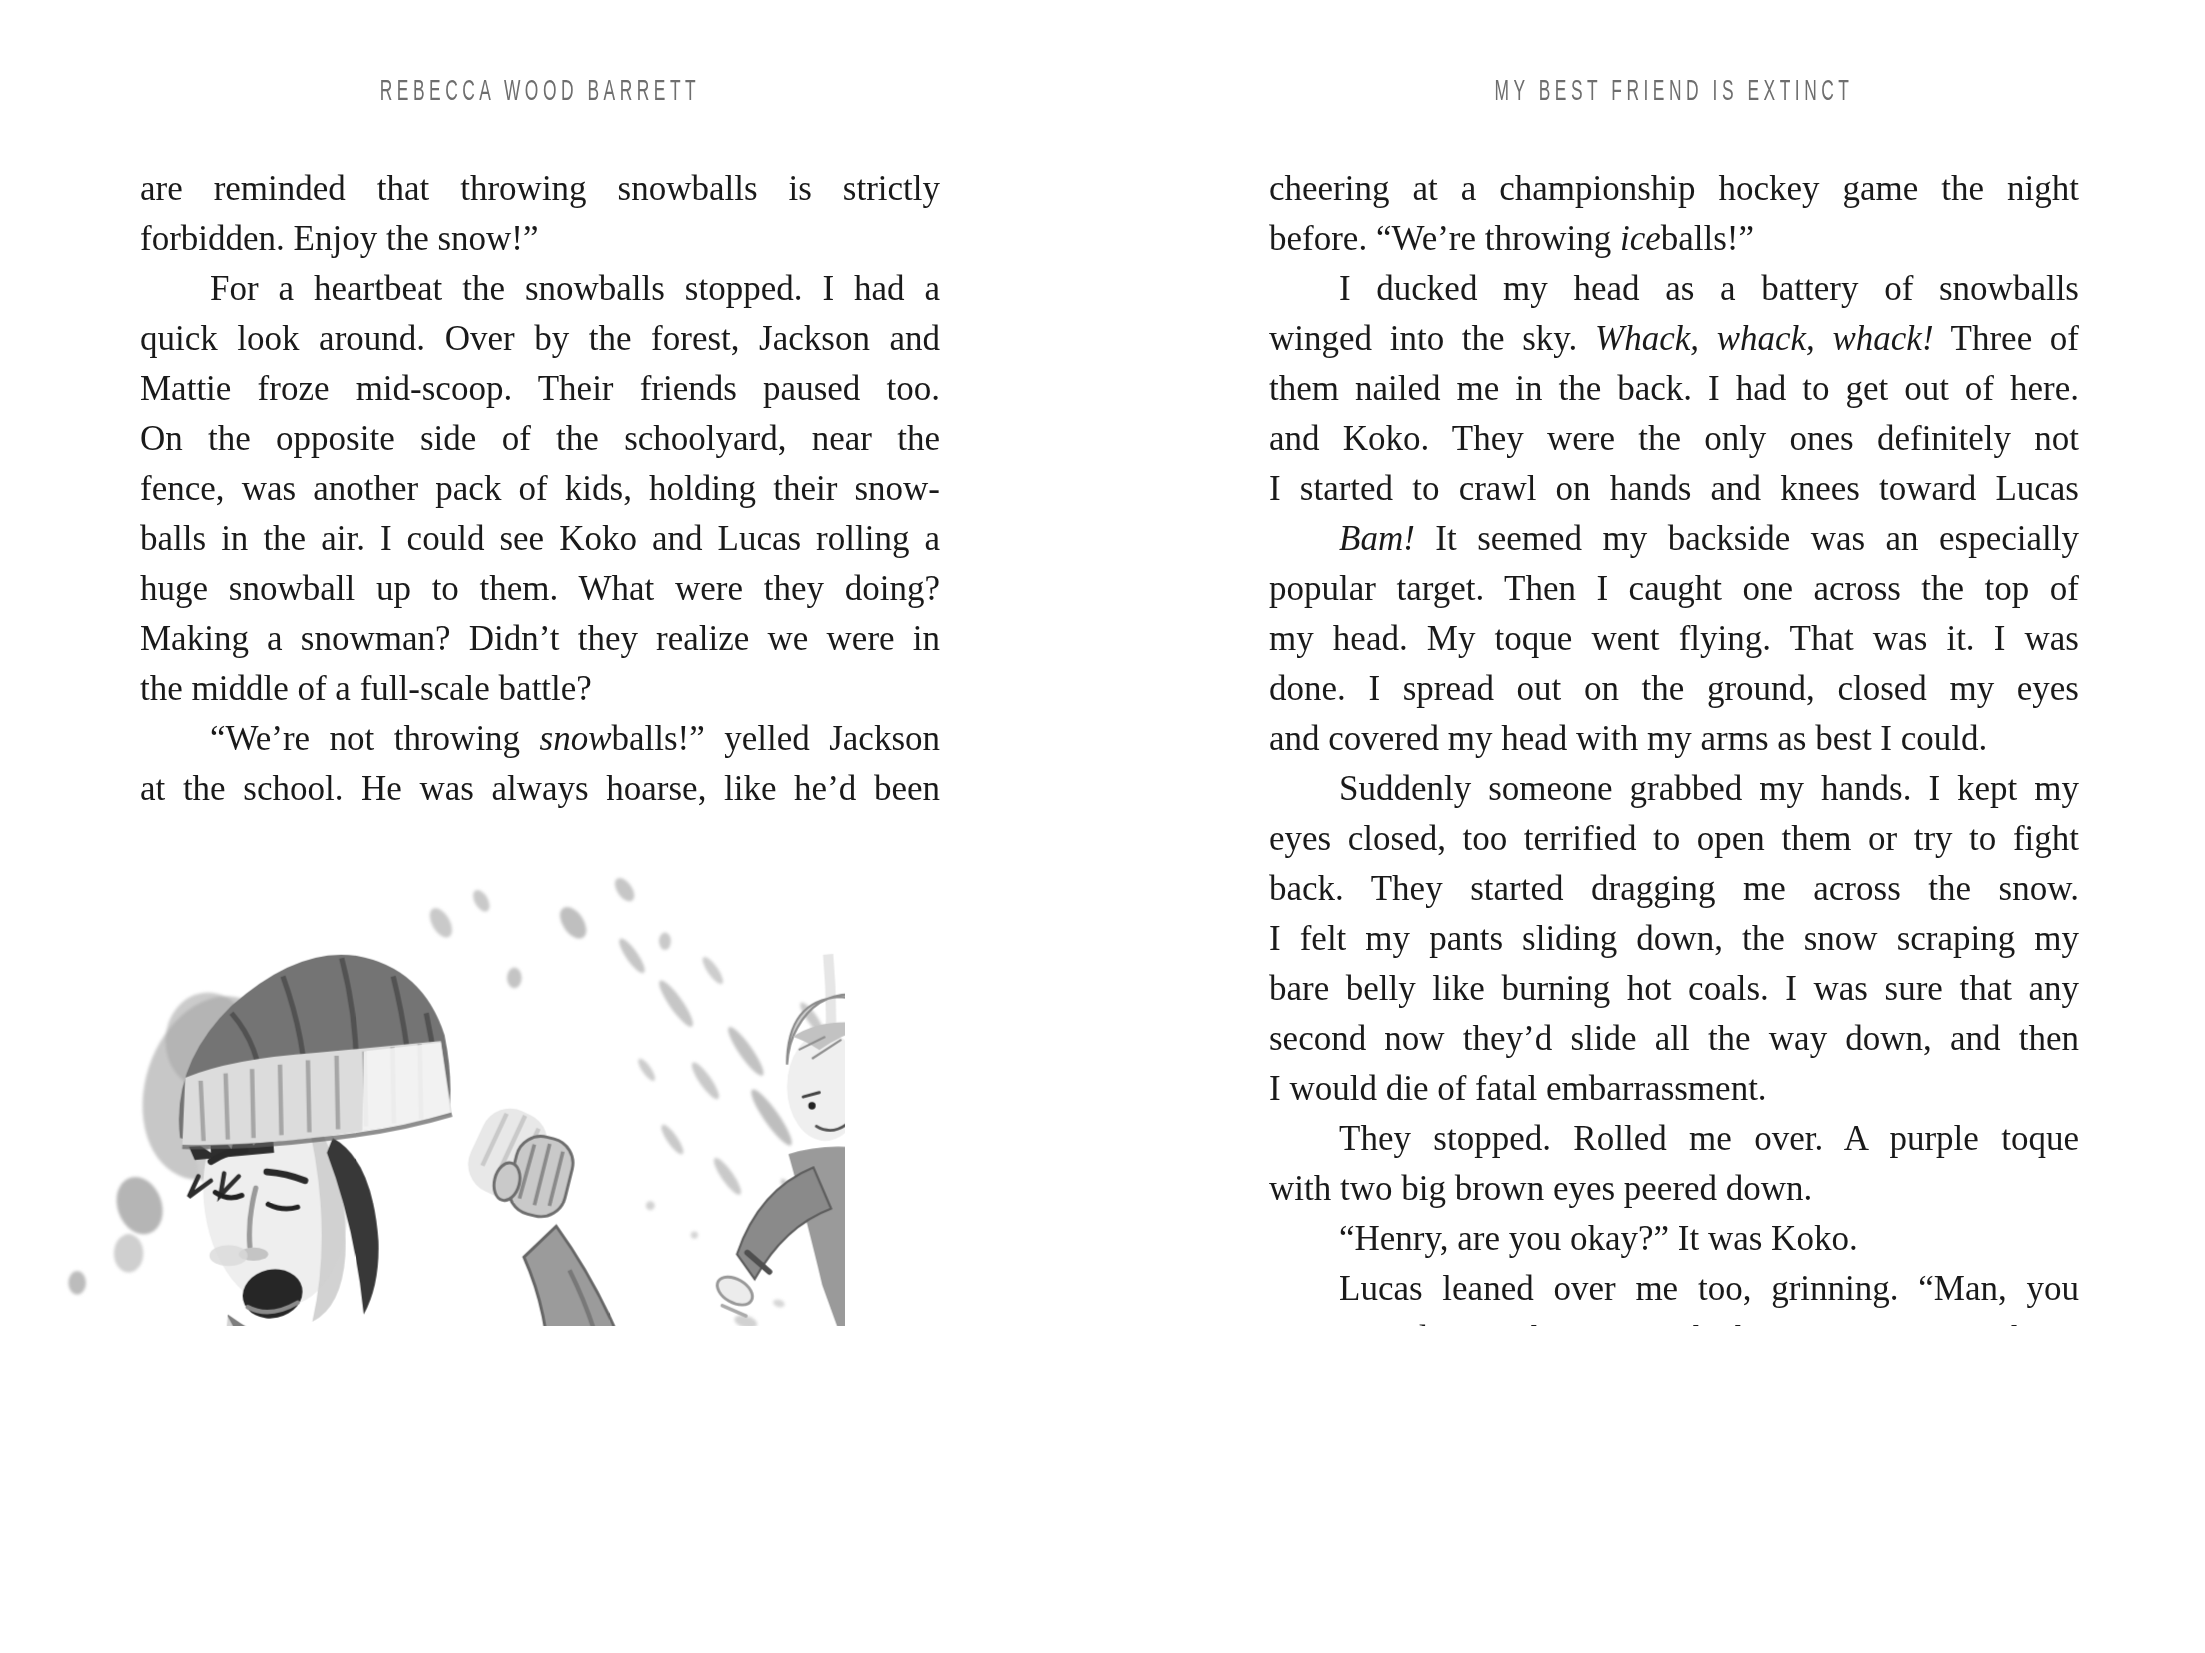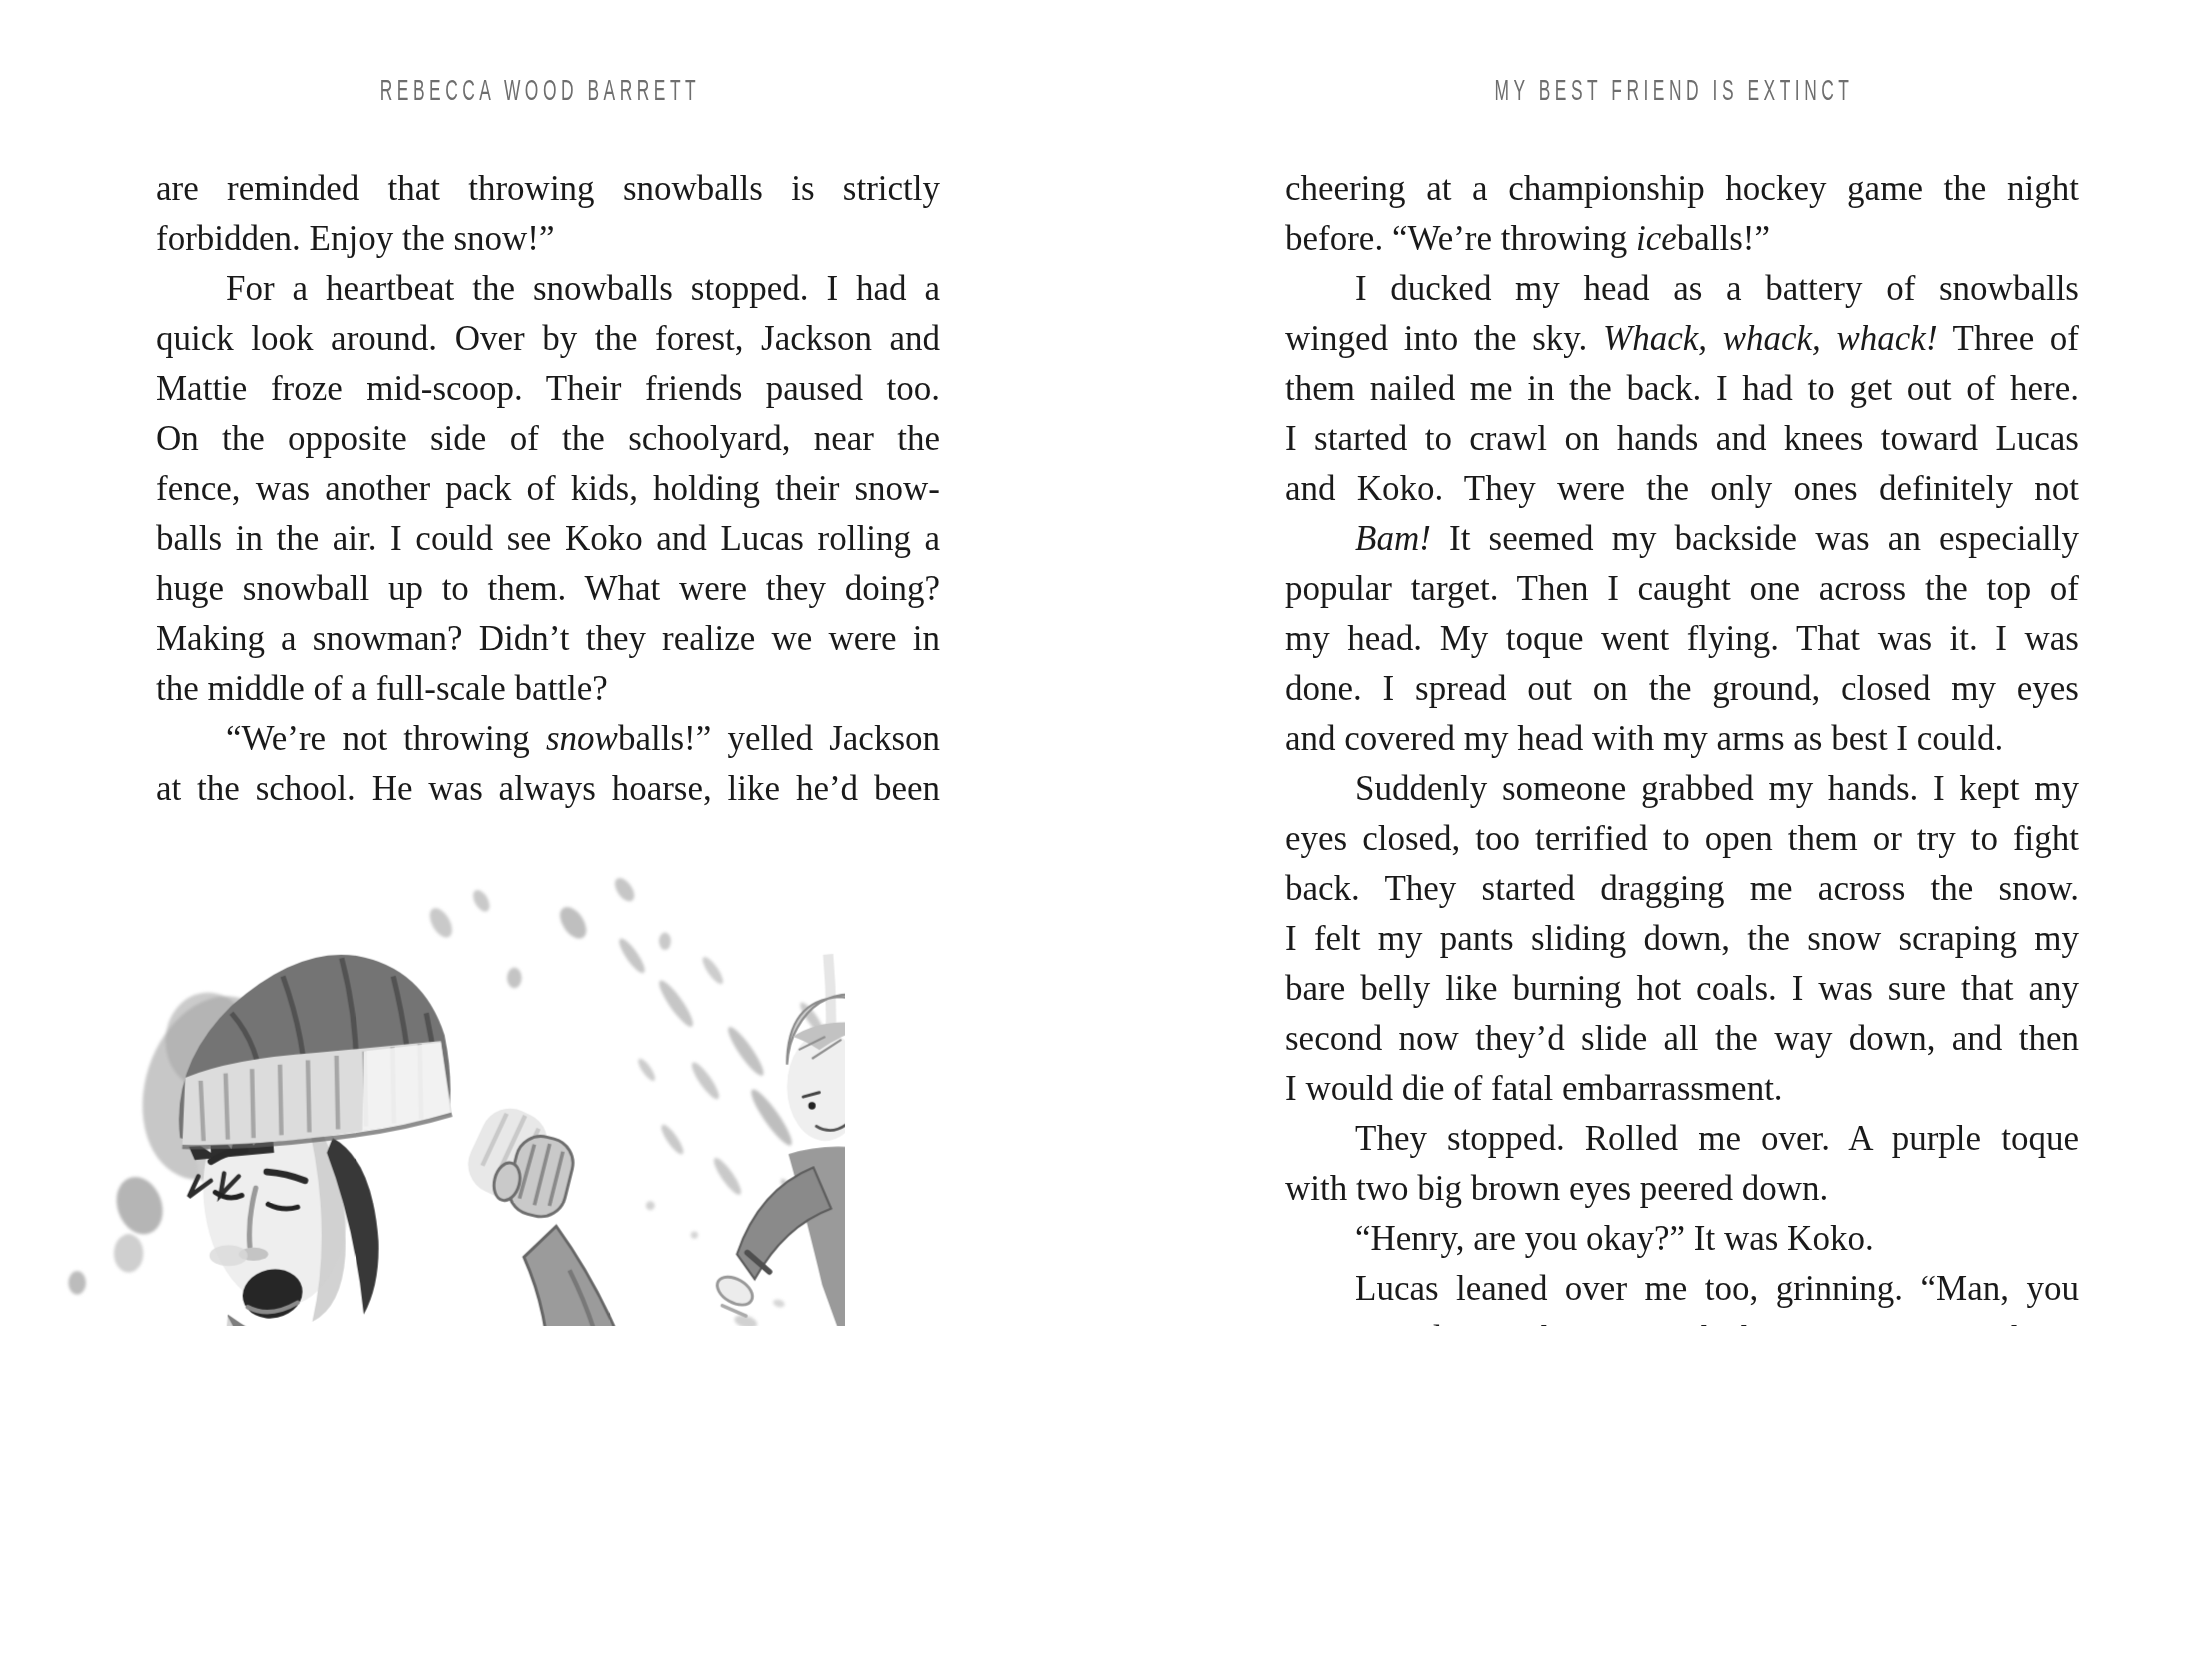--- a/index.html
+++ b/index.html
@@ -6,21 +6,21 @@
   .spread{position:relative;width:2205px;height:1326px;background:#ffffff;overflow:hidden;
           font-family:"Liberation Serif", serif;}
   .running-head{position:absolute;top:74px;text-align:center;white-space:nowrap;
           font-family:"Liberation Sans", sans-serif;font-size:29px;font-weight:400;
           color:#6e6e6e;letter-spacing:0.26em;transform:scaleX(0.60);}
   .rh-left{left:140px;width:800px;}
   .rh-right{left:1269px;width:810px;}
   .text-col{position:absolute;top:164px;color:#1a1a1a;font-size:35px;line-height:50px;}
   .col-left{left:140px;width:800px;}
   .col-right{left:1269px;width:810px;}
-  .ln{height:50px;text-align:justify;text-align-last:justify;white-space:nowrap;overflow:visible;margin-left:16px;}
+  .ln{height:50px;text-align:justify;text-align-last:justify;white-space:nowrap;overflow:visible;}
   .ln.last{text-align-last:left;}
   .ln.ind{text-indent:70px;}
   .ln em{font-style:italic;}
   .folio{position:absolute;top:1536px;left:1269px;width:810px;text-align:center;
          font-size:34px;color:#8d8d8d;transform:scaleX(0.72);line-height:1.1;}
   .illo{position:absolute;left:11px;top:844px;width:834px;height:810px;}
 </style>
 </head>
 <body>
 
@@ -43,22 +43,22 @@
       <div class="ln last"><span>the middle of a full-scale battle?</span></div>
       <div class="ln ind"><span>“We’re not throwing </span><em>snow</em><span>balls!” yelled Jackson</span></div>
       <div class="ln"><span>at the school. He was always hoarse, like he’d been</span></div>
     </div>
   <div class="text-col col-right">
       <div class="ln"><span>cheering at a championship hockey game the night</span></div>
       <div class="ln last"><span>before. “We’re throwing </span><em>ice</em><span>balls!”</span></div>
       <div class="ln ind"><span>I ducked my head as a battery of snowballs</span></div>
       <div class="ln"><span>winged into the sky. </span><em>Whack, whack, whack!</em><span> Three of</span></div>
       <div class="ln"><span>them nailed me in the back. I had to get out of here.</span></div>
+      <div class="ln"><span>and Koko. They were the only ones definitely not</span></div>
       <div class="ln"><span>I started to crawl on hands and knees toward Lucas</span></div>
-      <div class="ln"><span>and Koko. They were the only ones definitely not</span></div>
       <div class="ln ind"><em>Bam!</em><span> It seemed my backside was an especially</span></div>
       <div class="ln"><span>popular target. Then I caught one across the top of</span></div>
       <div class="ln"><span>my head. My toque went flying. That was it. I was</span></div>
       <div class="ln"><span>done. I spread out on the ground, closed my eyes</span></div>
       <div class="ln last"><span>and covered my head with my arms as best I could.</span></div>
       <div class="ln ind"><span>Suddenly someone grabbed my hands. I kept my</span></div>
       <div class="ln"><span>eyes closed, too terrified to open them or try to fight</span></div>
       <div class="ln"><span>back. They started dragging me across the snow.</span></div>
       <div class="ln"><span>I felt my pants sliding down, the snow scraping my</span></div>
       <div class="ln"><span>bare belly like burning hot coals. I was sure that any</span></div>

